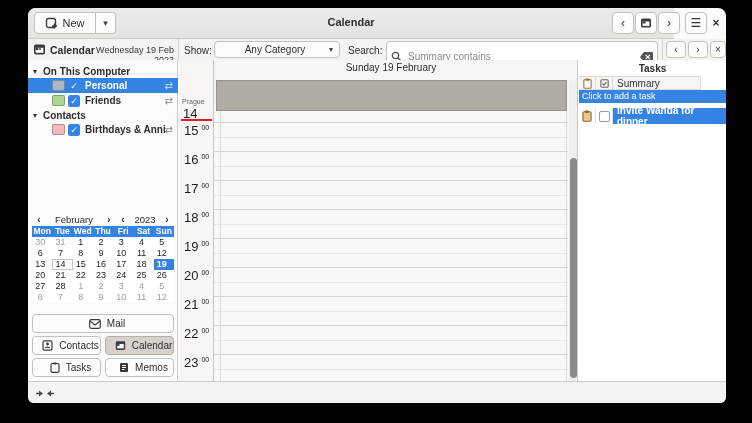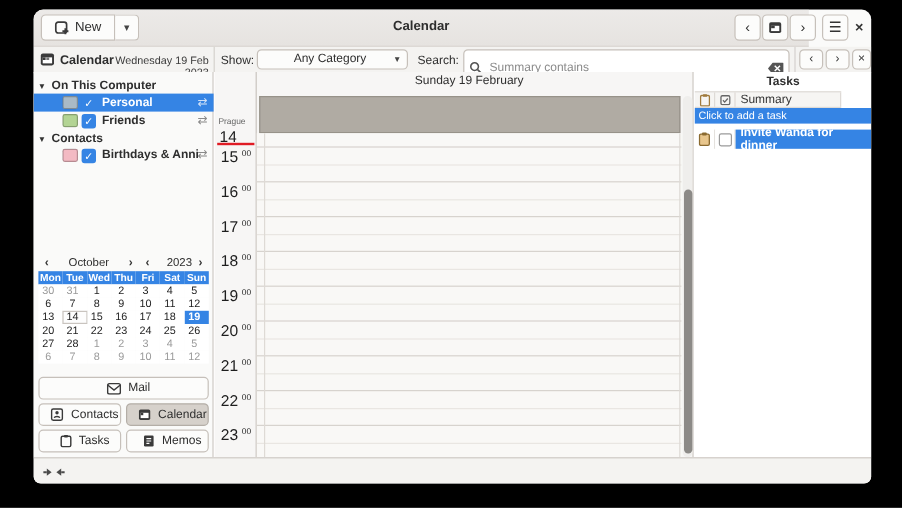--- a/index.html
+++ b/index.html
@@ -54,21 +54,21 @@
   .cb{width:12px;height:12px;border-radius:2.5px;background:#3584e4;color:#fff;font-size:9px;line-height:12px;
       text-align:center;margin-left:3px;font-weight:bold;}
   .tree-label{margin-left:5px;flex:1;white-space:nowrap;overflow:hidden;font-weight:bold;}
   .sync{margin-right:5px;font-size:10px;color:#8a8a8a;}
   .tree-row.selected .sync{color:#cfe0f7;}
   
   .minical{position:absolute;left:4px;top:153px;width:142px;}
   .mc-nav{display:flex;align-items:center;height:13px;font-size:9.5px;}
   .mc-arrow{width:14px;text-align:center;font-weight:bold;color:#333;font-size:10px;}
   .mc-month{flex:1;text-align:center;}
-  .mc-year{width:30px;text-align:right;}
+  .mc-year{width:30px;text-align:center;}
   .mc-grid{display:grid;grid-template-columns:repeat(7,1fr);}
   .mc-hdr{background:#3584e4;color:#fff;font-size:8.5px;font-weight:bold;text-align:center;height:11px;line-height:11px;}
   .mc-cell{font-size:9px;text-align:center;padding-right:4px;height:11px;line-height:11px;color:#1e1e1e;background:#fff;}
   .mc-cell.muted{color:#9a9a9a;}
   .mc-cell.today{background:#fdfdfd;outline:1px solid #c9c4bf;outline-offset:-1px;}
   .mc-cell.selected{background:#3584e4;color:#fff;font-weight:bold;}
   
   .sw-btn{position:absolute;height:19px;display:flex;align-items:center;gap:6px;padding-left:8px;
           box-sizing:border-box;font-size:10px;}
   .sw-btn.active{background:#d6d1cb;border-color:#b4aea7;}
@@ -226,21 +226,21 @@
       <div class="tree-row" style="top:62px;">
         <span class="swatch" style="background:#f3bac3;"></span>
         <span class="cb"><span>✓</span></span>
         <span class="tree-label">Birthdays &amp; Anniver...</span>
         <span class="sync">⇄</span>
       </div>
 
       <div class="minical">
         <div class="mc-nav">
           <span class="mc-arrow">‹</span>
-          <span class="mc-month">October</span>
+          <span class="mc-month">February</span>
           <span class="mc-arrow">›</span>
           <span class="mc-arrow">‹</span>
           <span class="mc-year">2023</span>
           <span class="mc-arrow">›</span>
         </div>
         <div class="mc-grid" id="mc-headers">
             <div class="mc-hdr">Mon</div>
             <div class="mc-hdr">Tue</div>
             <div class="mc-hdr">Wed</div>
             <div class="mc-hdr">Thu</div>

